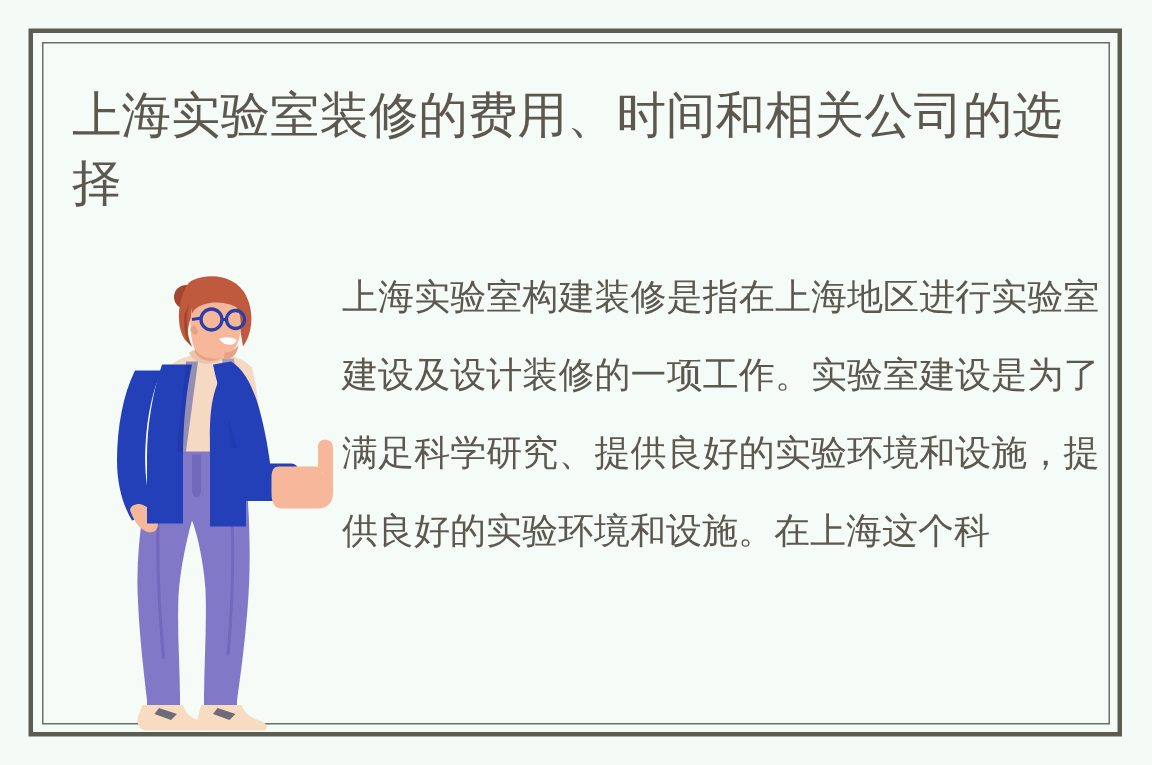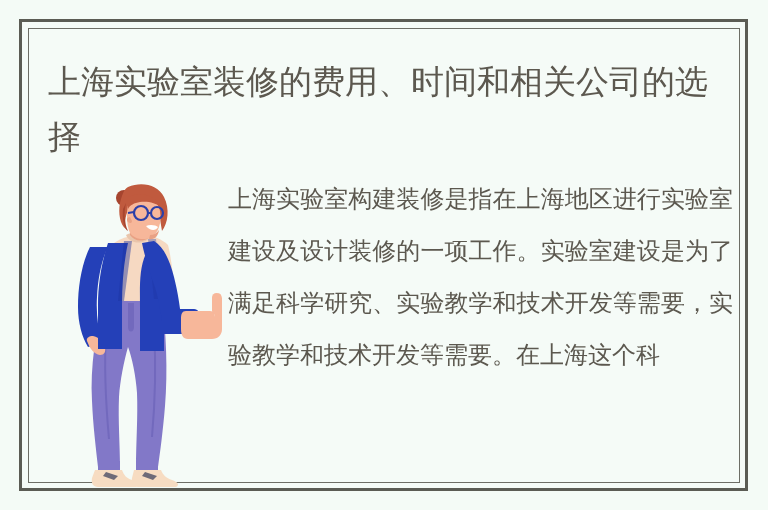--- a/index.html
+++ b/index.html
@@ -53,21 +53,21 @@
     box-sizing: border-box;
   }
 
   .title {
     position: absolute;
     left: 20px;
     top: 26px;
     width: 672px;
     color: #5c584f;
     font-size: 33px;
-    line-height: 55px;
+    line-height: 45px;
     letter-spacing: 0px;
     font-weight: 400;
     white-space: pre-wrap;
   }
 
   .body-area {
     position: absolute;
     left: 0px;
     top: 145px;
     width: 712px;
@@ -168,17 +168,17 @@
             <path d="M86 32 L89 32" stroke="#2b3fa8" stroke-width="2"></path>
             <path d="M72 31 L66 32" stroke="#2b3fa8" stroke-width="2"></path>
           </g>
 
           <path d="M84 45 C88 43 94 44 96 46 C94 50 88 50 84 45 Z" fill="#ffffff"></path>
 
           <path d="M88 54 C92 54 95 52 97 49 C96 56 92 59 87 58 Z" fill="#e9a184"></path>
         </svg>
       </div>
 
-      <div class="paragraph">上海实验室构建装修是指在上海地区进行实验室建设及设计装修的一项工作。实验室建设是为了满足科学研究、实验教学和技术开发等需要，实验教学和技术开发等需要。在上海这个科</div>
+      <div class="paragraph">上海实验室构建装修是指在上海地区进行实验室建设及设计装修的一项工作。实验室建设是为了满足科学研究、提供良好的实验环境和设施，提供良好的实验环境和设施。在上海这个科</div>
     </div>
 
   </div>
 </div>
 
 </body></html>

